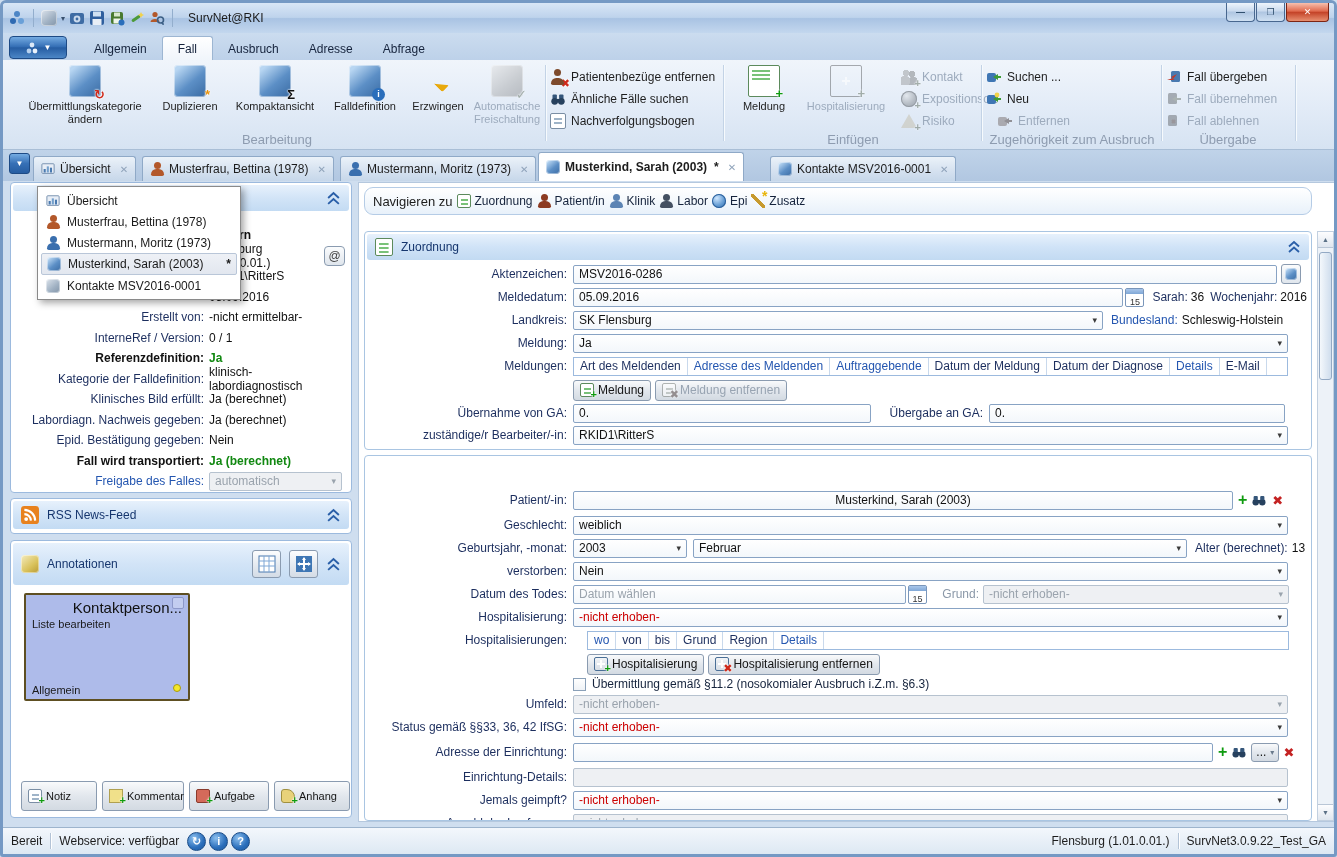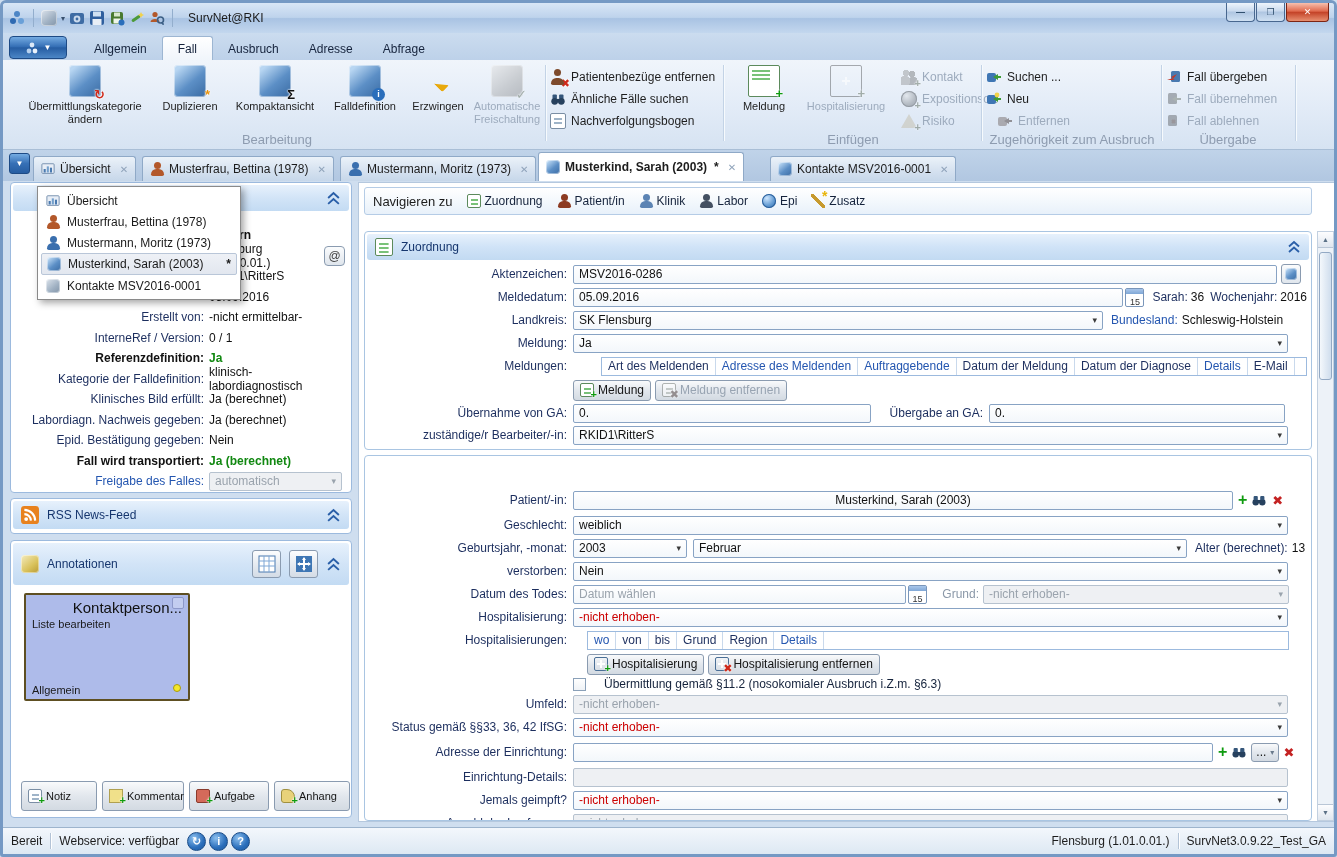--- a/index.html
+++ b/index.html
@@ -108,37 +108,37 @@
 
   
   .statusbar {position:absolute;left:0;right:0;bottom:0;height:27px;display:flex;align-items:center;padding:0 8px;font-size:12px;color:#1c1c1c;
     background:linear-gradient(#f3f7fc,#dde8f3);border-top:1px solid #9db4cd;}
   .sdiv {width:1px;height:16px;background:#b3c3d6;box-shadow:1px 0 0 #fff;margin:0 8px;}
   .rbtn {width:19px;height:19px;border-radius:50%;border:1px solid #1a4c88;color:#fff;text-align:center;font-weight:bold;font-size:11px;line-height:17px;
     background:radial-gradient(circle at 35% 30%,#8cc0ef,#2a6ebb 60%,#1d5aa0);margin-left:3px;}
 
   
   .main-bg {position:absolute;left:355px;top:179px;width:979px;height:640px;background:#fff;border:1px solid #b5c8de;}
-  .navbar {position:absolute;left:361px;top:184px;width:948px;height:28px;border:1px solid #b5cce6;border-radius:3px;
-    background:linear-gradient(#ffffff,#e8f1fa);display:flex;align-items:center;gap:14px;padding:0 8px;font-size:13px;color:#1c1c1c;}
+  .navbar {position:absolute;left:361px;top:184px;width:948px;height:28px;border:1px solid #b5cce6;border-radius:9px;
+    background:linear-gradient(#ffffff,#e8f1fa);display:flex;align-items:center;gap:4px;padding:0 8px;font-size:13px;color:#1c1c1c;}
   .navlink {display:inline-flex;align-items:center;gap:4px;font-size:12px;color:#15233c;}
   .section {position:absolute;left:361px;width:948px;background:#fff;border:1px solid #a9c5e2;border-radius:4px;overflow:hidden;}
   .shead {height:26px;margin:2px;border-radius:3px;display:flex;align-items:center;gap:8px;padding:0 8px;
     background:linear-gradient(#e7f1fc,#d0e3f7 50%,#c2daf2);color:#16366e;font-size:12px;}
   .mrow {position:absolute;left:6px;width:936px;display:flex;align-items:center;height:20px;font-size:12px;}
   .mlbl {width:202px;text-align:right;padding-right:6px;color:#1c2e5e;flex:none;white-space:nowrap;}
   .tf {height:19px;border:1px solid #88a3c4;border-radius:2px;background:linear-gradient(#fff,#f3f7fb);
     display:flex;align-items:center;padding:0 5px;font-size:12px;color:#111;overflow:hidden;white-space:nowrap;}
   .tf.dis {background:#eef0f3;color:#9aa3ad;border-color:#b6c2cf;}
   .tf.redv {color:#cc0000;}
   .tf.center {justify-content:center;}
   .calbtn {width:19px;height:19px;border:1px solid #7a96ba;border-radius:2px;background:#fff;position:relative;
     font-size:9px;color:#333;text-align:center;line-height:26px;flex:none;}
   .calbtn::before {content:"";position:absolute;left:0;top:0;right:0;height:5px;background:linear-gradient(#a9c6ea,#7fa7d6);}
-  .thead {height:19px;border:1px solid #9cbade;background:#fff;display:flex;align-items:stretch;font-size:12px;overflow:hidden;margin-left:28px;}
+  .thead {height:19px;border:1px solid #9cbade;background:#fff;display:flex;align-items:stretch;font-size:12px;overflow:hidden;}
   .thc {padding:0 6px;border-right:1px solid #c9d9ec;display:flex;align-items:center;color:#1c2e5e;white-space:nowrap;}
   .thc.link {color:#2456b0;}
   .iconbtn {width:20px;height:20px;border:1px solid #8a9bb0;border-radius:3px;background:linear-gradient(#fbfcfd,#e0e6ed);
     display:inline-flex;align-items:center;justify-content:center;flex:none;}
   .gplus {color:#0f9b0f;font-weight:900;font-size:16px;line-height:16px;}
   .redxg {color:#c42222;font-weight:bold;font-size:13px;}
   .checkbox {width:13px;height:13px;border:1px solid #8aa0b8;background:linear-gradient(#fff,#eef2f6);flex:none;}
 
   
   .sb {position:absolute;left:1314px;top:228px;width:17px;height:590px;background:#edf2f8;border:1px solid #c2d0e0;}
@@ -611,21 +611,21 @@
       <span class="btn" style="margin-left:4px">
         <span class="i14 hospic">
             <span class="badge sm b-red">✖</span>
           </span>
         <span>Hospitalisierung entfernen</span>
         </span>
     </div>
     <div class="mrow" style="top:220px;height:16px">
       <span class="mlbl"></span>
       <span class="checkbox"></span>
-      <span style="margin-left:18px;color:#15233c">Übermittlung gemäß §11.2 (nosokomialer Ausbruch i.Z.m. §6.3)</span>
+      <span style="margin-left:6px;color:#15233c">Übermittlung gemäß §11.2 (nosokomialer Ausbruch i.Z.m. §6.3)</span>
     </div>
     <div class="mrow" style="top:238px">
       <span class="mlbl grayt">Umfeld:</span>
       <span class="tf dis" style="width:715px">
         <span>-nicht erhoben-</span>
           <span class="dd-arrow" style="color:#9aa3ad">▾</span>
         </span>
     </div>
     <div class="mrow" style="top:261px">
       <span class="mlbl">Status gemäß §§33, 36, 42 IfSG:</span>

